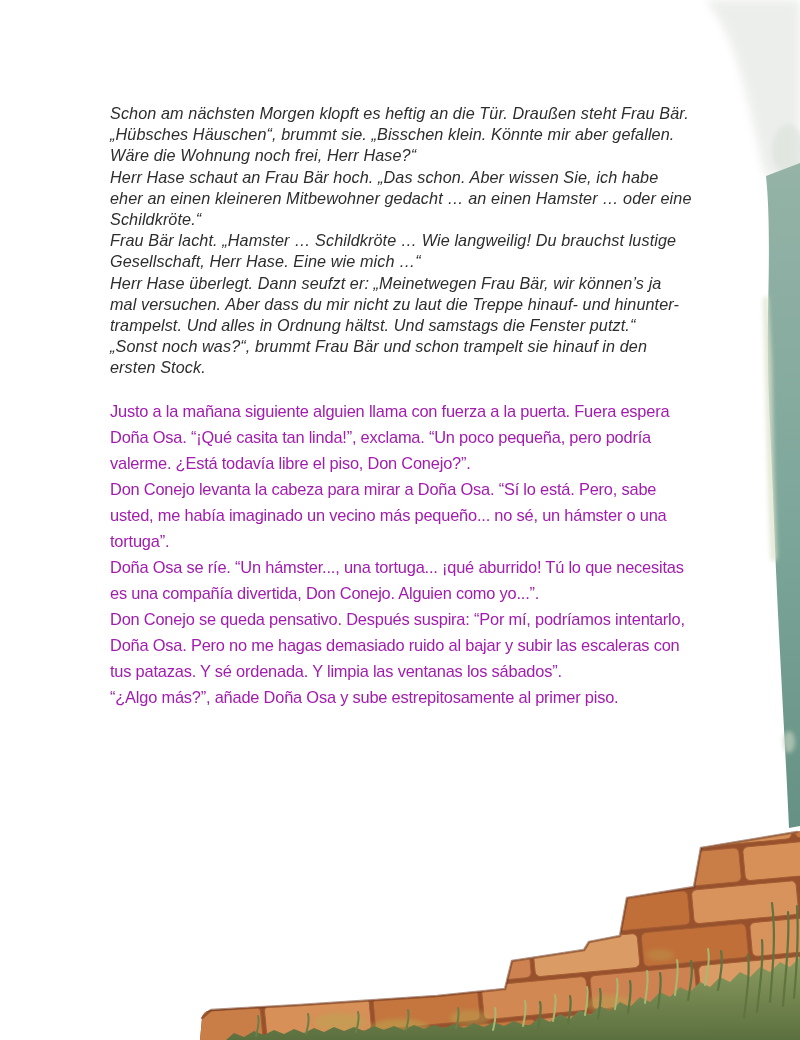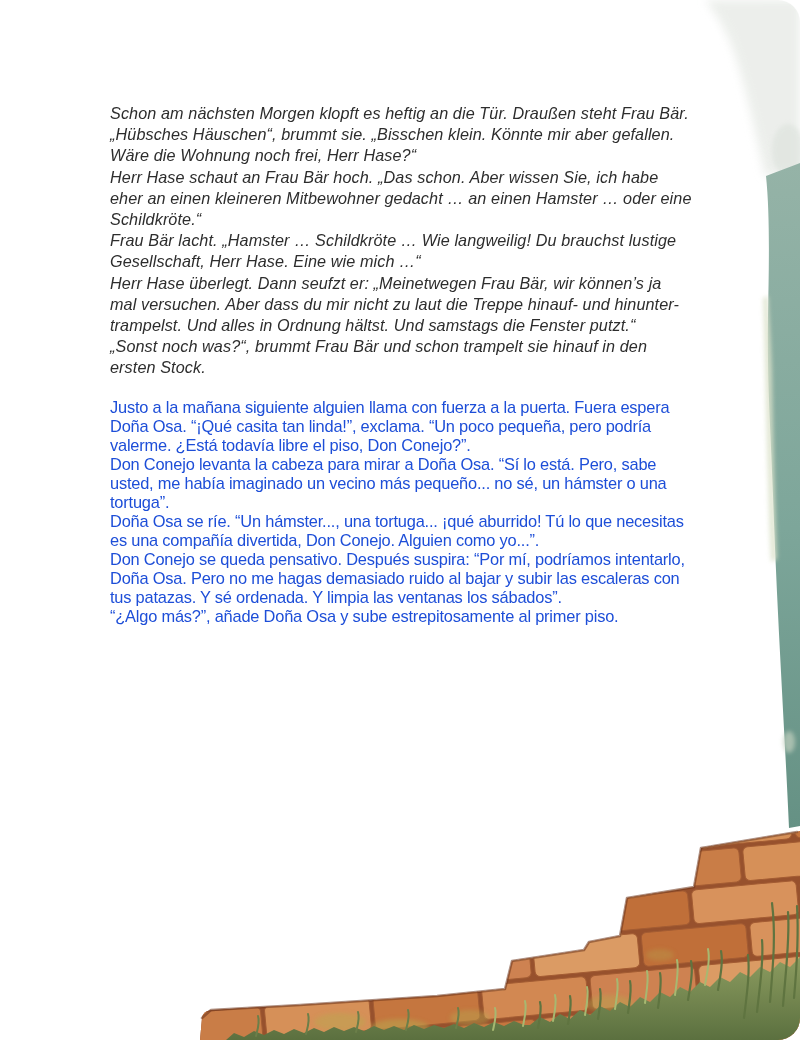--- a/index.html
+++ b/index.html
@@ -2,44 +2,43 @@
 <html><head>
 <meta charset="utf-8">
 <style>
   html,body{margin:0;padding:0;background:#ffffff;}
   .page{
     position:relative;
     width:800px;height:1040px;
     background:#ffffff;
     overflow:hidden;
     font-family:"Liberation Sans","DejaVu Sans",sans-serif;
-    border-radius:22px;
   }
   .illu{position:absolute;left:0;top:0;width:800px;height:1040px;}
   .textblock{
     position:absolute;
     left:110px;
     white-space:pre-line;
     color:#2a2a2a;
   }
   .german{
     top:103px;
     font-style:italic;
     font-size:16.2px;
     line-height:21.2px;
     letter-spacing:0.1px;
     color:#2d2d2d;
   }
   .spanish{
     top:398px;
     font-style:normal;
     font-size:16.4px;
-    line-height:19px;
+    line-height:26px;
     letter-spacing:-0.2px;
-    color:#1d4ed8;
+    color:#a21caf;
   }
 </style>
 </head>
 <body>
 
 <div class="page">
 
   <svg class="illu" viewBox="0 0 800 1040" aria-hidden="true">
     <defs>
       <linearGradient id="tealGrad" x1="0" y1="0" x2="0" y2="1">

